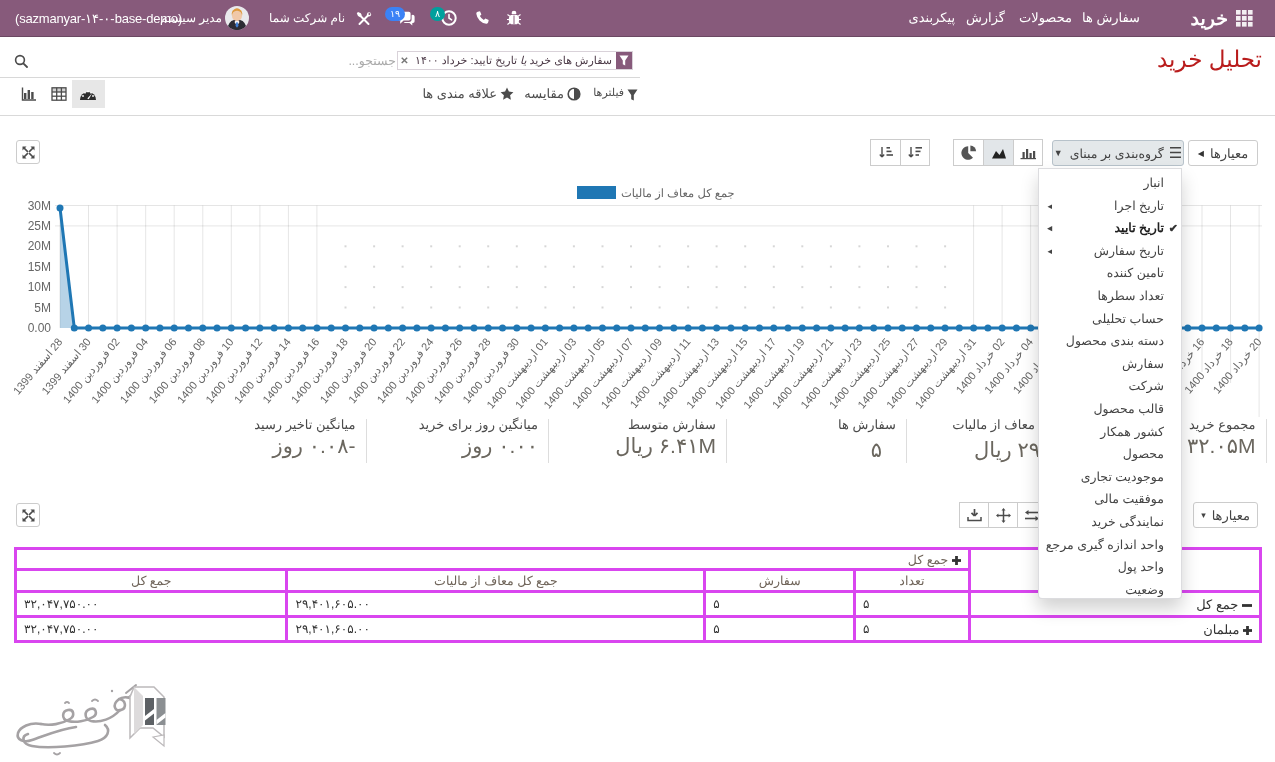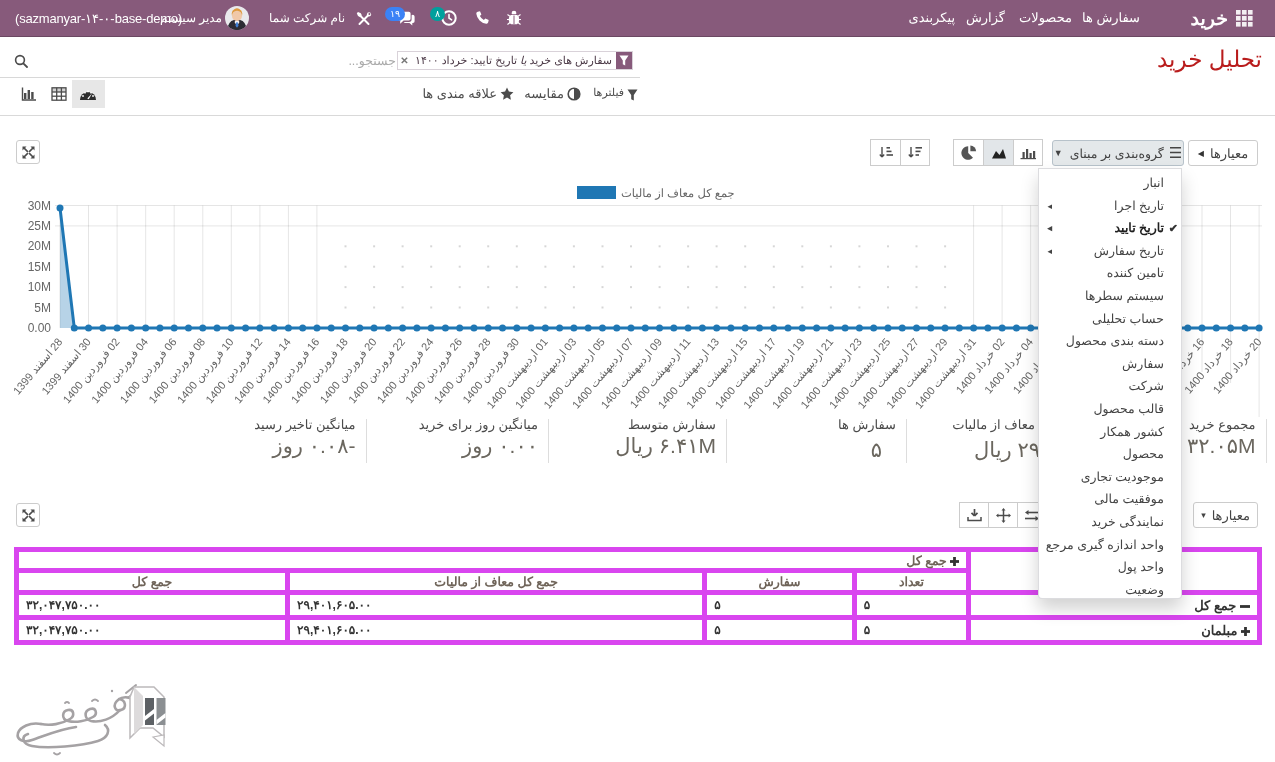--- a/index.html
+++ b/index.html
@@ -32,21 +32,21 @@
 .mcheck { position:absolute; right:3px; top:0; font-size:11px; color:#333; }
 .mcaret { position:absolute; left:9px; top:0; font-size:9px; color:#444; }
 
 .kpi { position:absolute; top:417px; text-align:right; white-space:nowrap; }
 .kpi-l { font-size:13px; color:#4a4a4a; }
 .kpi-v { font-size:21px; color:#6b675f; margin-top:2px; }
 .kpi-sep { position:absolute; top:419px; height:44px; width:1px; background:#ddd; }
 
 #ptab { position:absolute; left:14px; top:547px; width:1248px; border-collapse:collapse;
   font-size:13px; color:#333; }
-#ptab td, #ptab th { border:5px solid #d946ef; padding:0 7px; height:21px; font-weight:bold; }
+#ptab td, #ptab th { border:3px solid #d946ef; padding:0 7px; height:21px; font-weight:normal; }
 #ptab tr:nth-child(2) td { height:22px; }
 #ptab .drow td { height:25px; }
 #ptab .hdr { color:#6f6459; font-size:12.5px; }
 #ptab .num { text-align:left; direction:ltr; font-size:12px; letter-spacing:-0.3px; }
 </style>
 </head>
 <body>
 
 <div id="nav">
   <div class="abs" style="left:1236px;top:10px;"><svg width="17" height="17" viewBox="0 0 17 17" style="">
@@ -610,21 +610,21 @@
   </tr>
 </tbody>
   </table>
 
 <div id="menu">
     <div class="mitem">انبار</div>
     <div class="mitem">تاریخ اجرا<span class="mcaret">◂</span></div>
     <div class="mitem sel"><span class="mcheck">✔</span>تاریخ تایید<span class="mcaret">◂</span></div>
     <div class="mitem">تاریخ سفارش<span class="mcaret">◂</span></div>
     <div class="mitem">تامین کننده</div>
-    <div class="mitem">سیستم سطرها</div>
+    <div class="mitem">تعداد سطرها</div>
     <div class="mitem">حساب تحلیلی</div>
     <div class="mitem">دسته بندی محصول</div>
     <div class="mitem">سفارش</div>
     <div class="mitem">شرکت</div>
     <div class="mitem">قالب محصول</div>
     <div class="mitem">کشور همکار</div>
     <div class="mitem">محصول</div>
     <div class="mitem">موجودیت تجاری</div>
     <div class="mitem">موفقیت مالی</div>
     <div class="mitem">نمایندگی خرید</div>

